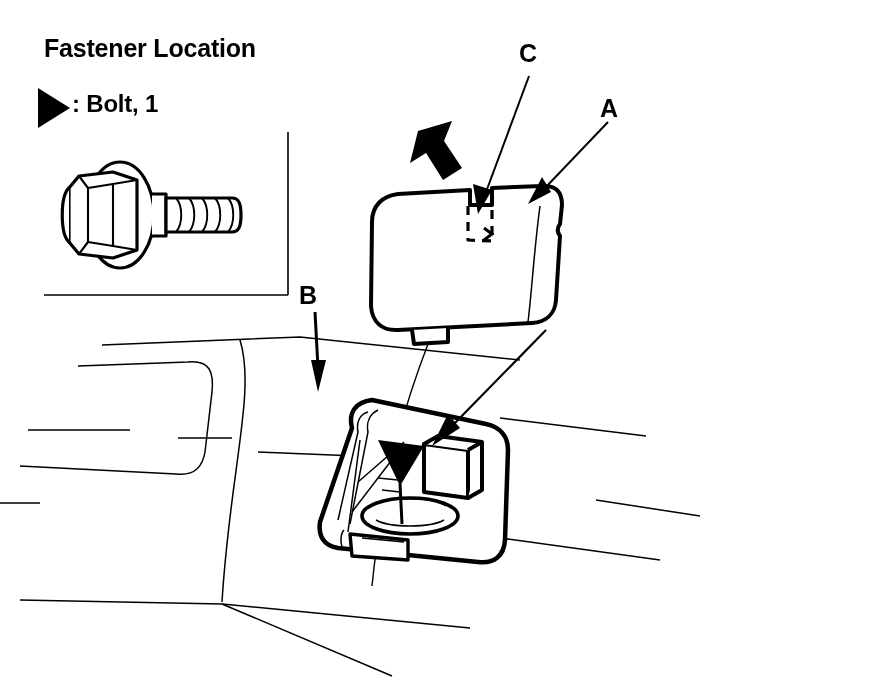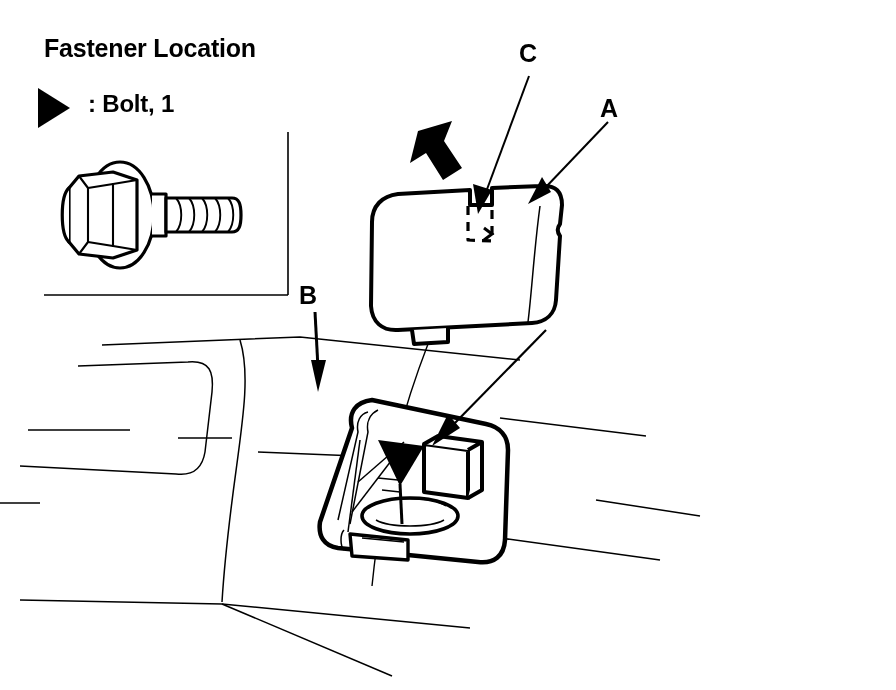--- a/index.html
+++ b/index.html
@@ -2,21 +2,21 @@
 <html><head>
 <meta charset="utf-8">
 <style>
   html,body{margin:0;padding:0;background:#ffffff;}
   body{width:896px;height:690px;overflow:hidden;position:relative;
        font-family:"Liberation Sans",sans-serif;color:#000;}
   #stage{position:absolute;left:0;top:0;width:896px;height:570px;}
   #art{position:absolute;left:0;top:0;}
   .lbl{position:absolute;font-weight:bold;color:#000;line-height:1;white-space:pre;}
   #title{left:44px;top:36px;font-size:25px;letter-spacing:-0.2px;}
-  #legend-text{left:72px;top:92px;font-size:24px;letter-spacing:-0.2px;margin-left:16px;}
+  #legend-text{left:72px;top:92px;font-size:24px;letter-spacing:-0.2px;}
   #lab-A{left:600px;top:96px;font-size:25px;}
   #lab-B{left:299px;top:283px;font-size:25px;}
   #lab-C{left:519px;top:41px;font-size:25px;}
   #torque{left:551px;top:315px;font-size:23.5px;line-height:27.5px;letter-spacing:-0.3px;}
 </style>
 </head>
 <body>
 
 <div id="stage">
 

